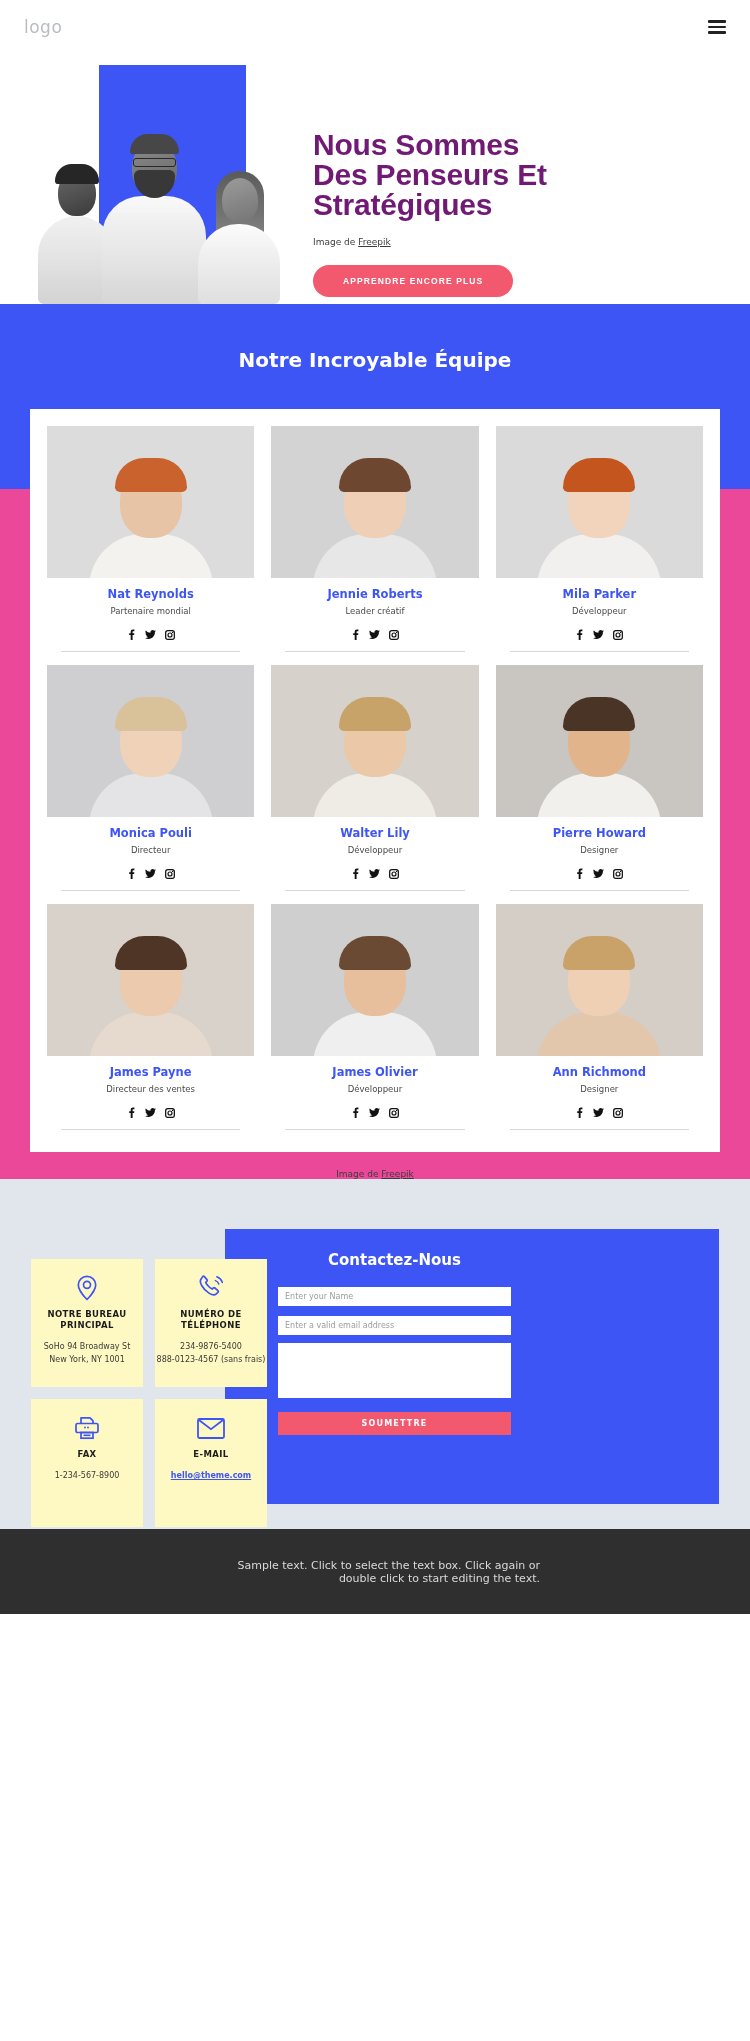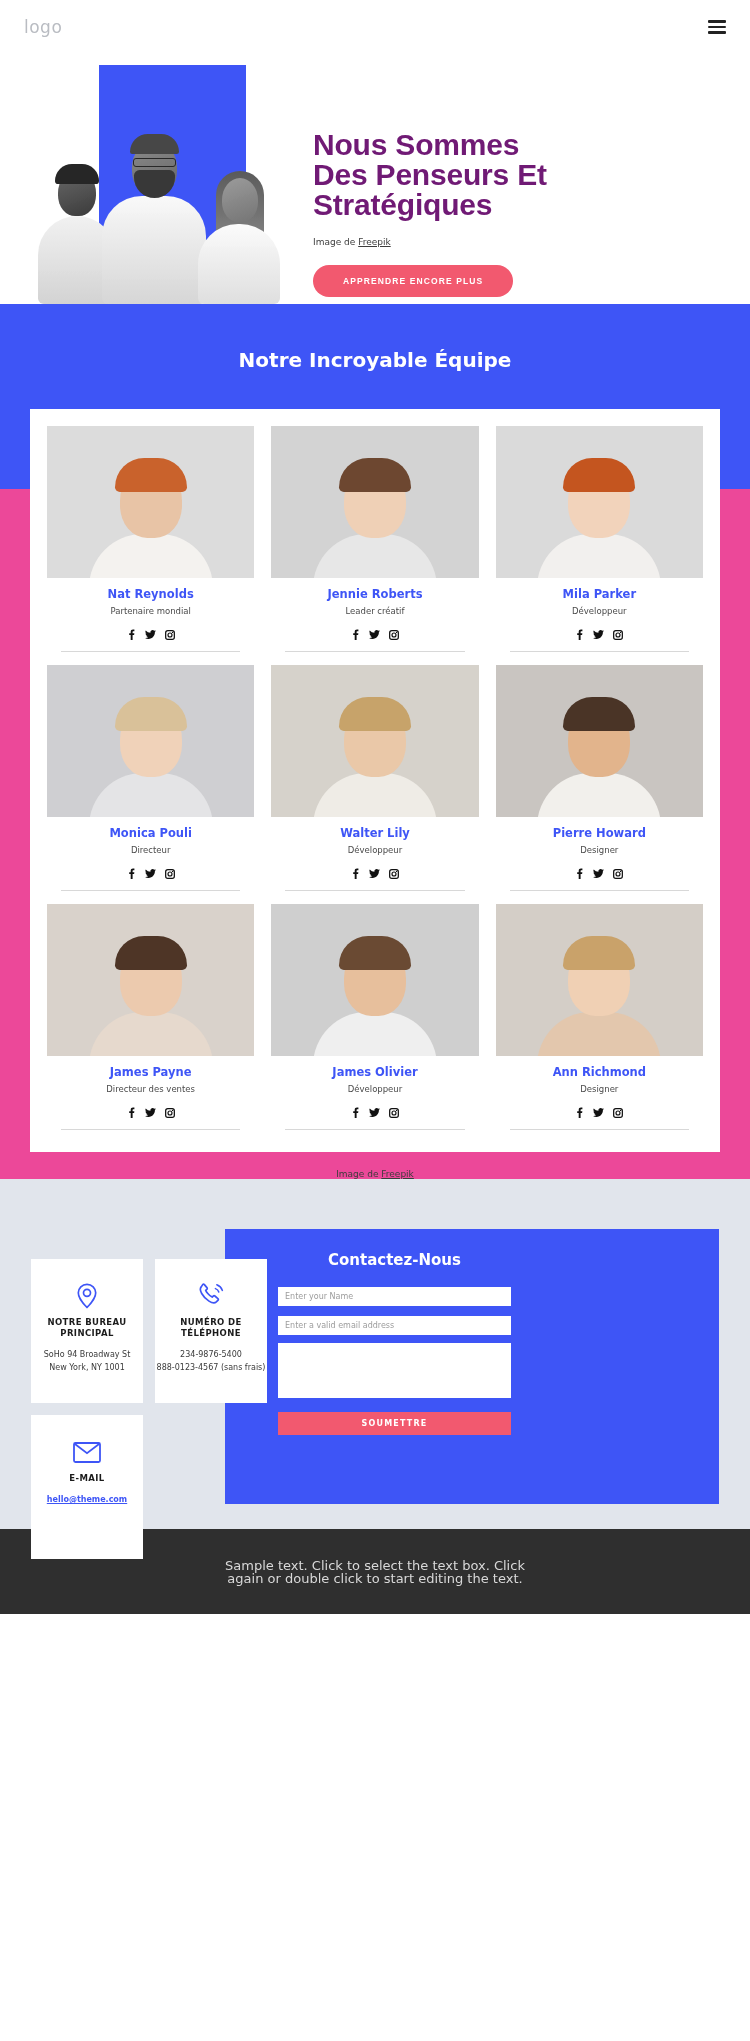--- a/index.html
+++ b/index.html
@@ -185,23 +185,23 @@
   .contact { position: relative; background: #e1e5ec; height: 350px; }
   .contact-blue {
     position: absolute; left: 225px; top: 50px;
     width: 494px; height: 275px; background: #3e55f6;
   }
   .info-grid {
     position: absolute; left: 31px; top: 80px;
     display: grid; grid-template-columns: 112px 112px; gap: 12px;
   }
   .info-card {
-    background: #ffffff; width: 112px; height: 144px;
+    background: #fef9c3; width: 112px; height: 128px;
     display: flex; flex-direction: column; align-items: center;
-    padding-top: 22px;
+    padding-top: 14px;
   }
   .info-icon { color: #3e55f6; height: 30px; display:flex; align-items:center; }
   .info-title {
     color: #1b1b1b; font-size: 8.5px; font-weight: 700;
     letter-spacing: 0.4px; text-align: center; margin-top: 6px;
     line-height: 11px;
     font-family: "DejaVu Sans", sans-serif;
   }
   .info-lines {
     text-align: center; font-size: 8px; color: #3a3a3a;
@@ -234,21 +234,21 @@
     font-weight: 700; letter-spacing: 1.2px;
     font-family: "DejaVu Sans", sans-serif;
   }
 
   
   .footer {
     background: #2f2f2f; height: 85px;
     display: flex; align-items: center; justify-content: center;
   }
   .footer p {
-    color: #d9d9d9; font-size: 13px; text-align: center; line-height: 13px;
+    color: #d9d9d9; font-size: 11px; text-align: right; line-height: 13px;
     max-width: 330px;
     font-family: "DejaVu Sans", sans-serif;
   }
 </style>
 </head>
 <body>
 
 <div class="header">
   <div class="logo">logo</div>
   <div class="burger">
@@ -599,20 +599,36 @@
           </svg>
         </div>
         <div class="info-title">NUMÉRO DE TÉLÉPHONE</div>
         <div class="info-lines">
           <div>234-9876-5400</div>
           <div>888-0123-4567 (sans frais)</div>
         </div>
       </div>
       <div class="info-card">
         <div class="info-icon">
+          <svg width="26" height="24" viewBox="0 0 26 24">
+            <path d="M7 7.5V1.8h9l3 3v2.7" fill="none" stroke="currentColor" stroke-width="1.7" stroke-linejoin="round"></path>
+            <rect x="2" y="7.5" width="22" height="9" rx="1.6" fill="none" stroke="currentColor" stroke-width="1.7"></rect>
+            <rect x="7" y="16.5" width="12" height="5.7" fill="none" stroke="currentColor" stroke-width="1.7"></rect>
+            <circle cx="11" cy="11.5" r="0.9" fill="currentColor"></circle>
+            <circle cx="14" cy="11.5" r="0.9" fill="currentColor"></circle>
+            <line x1="9.5" y1="19.3" x2="16.5" y2="19.3" stroke="currentColor" stroke-width="1.6"></line>
+          </svg>
+        </div>
+        <div class="info-title">FAX</div>
+        <div class="info-lines">
+          <div>1-234-567-8900</div>
+        </div>
+      </div>
+      <div class="info-card">
+        <div class="info-icon">
           <svg width="28" height="21" viewBox="0 0 28 21">
             <rect x="1" y="1" width="26" height="19" rx="1.4" fill="none" stroke="currentColor" stroke-width="1.8"></rect>
             <path d="M1.6 1.8 14 11.2 26.4 1.8" fill="none" stroke="currentColor" stroke-width="1.8"></path>
           </svg>
         </div>
         <div class="info-title">E-MAIL</div>
         <div class="info-lines">
           <div><a href="#">hello@theme.com</a></div>
         </div>
       </div>

